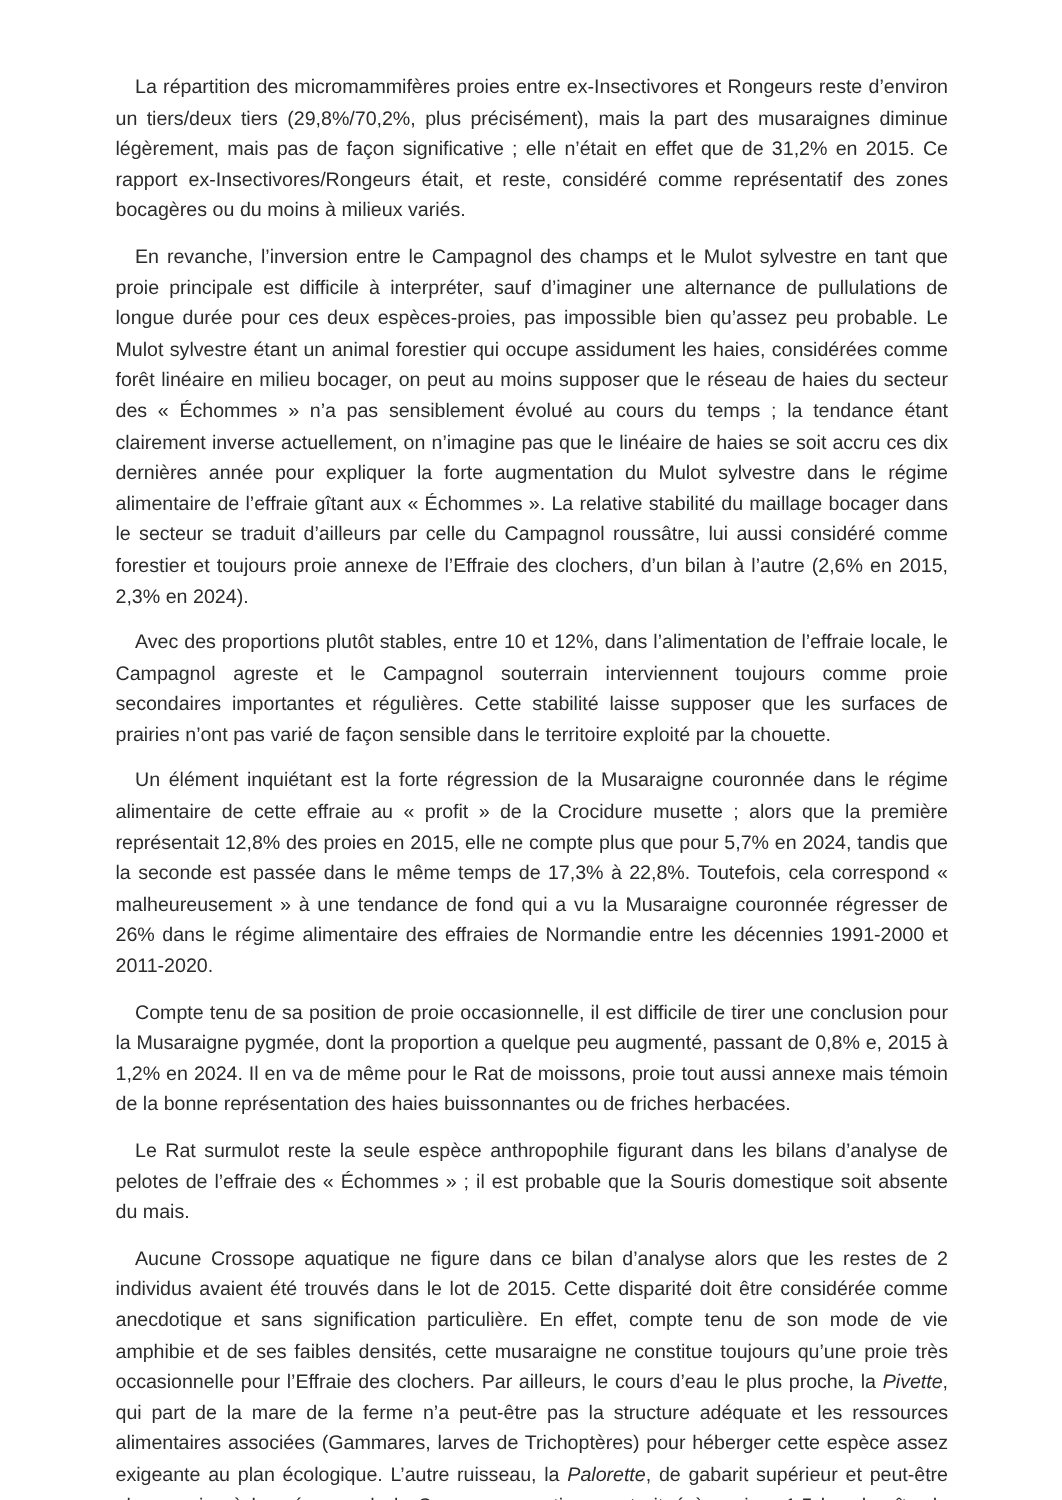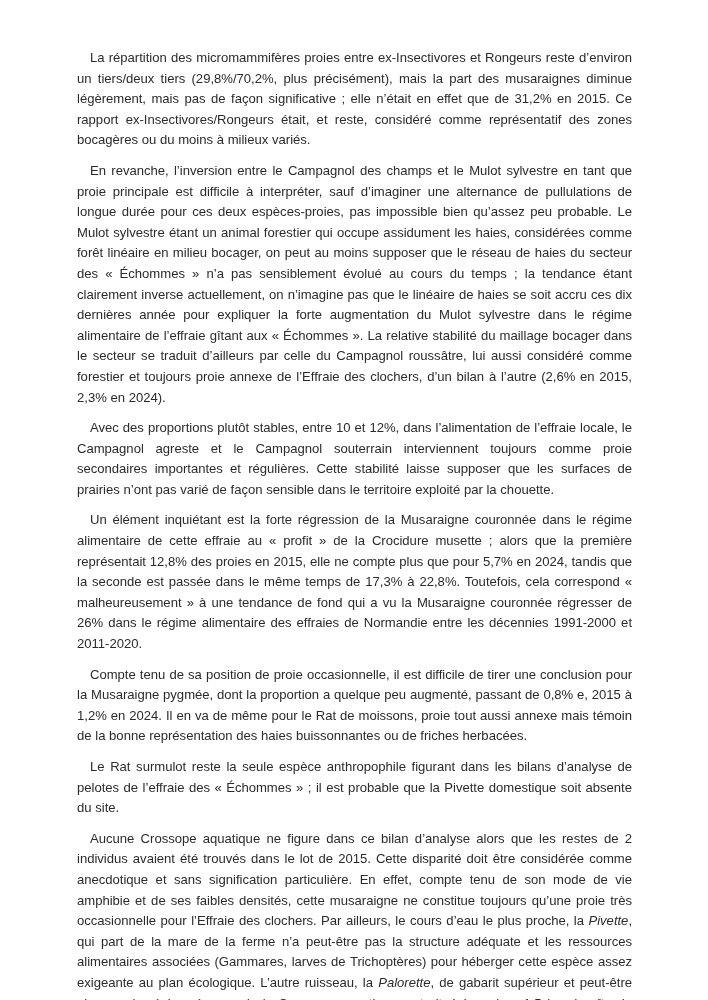--- a/index.html
+++ b/index.html
@@ -50,16 +50,16 @@
 </head>
 <body>
 
 <div class="page">
   <div class="text-column">
     <p class="para">La répartition des micromammifères proies entre ex-Insectivores et Rongeurs reste d’environ un tiers/deux tiers (29,8%/70,2%, plus précisément), mais la part des musaraignes diminue légèrement, mais pas de façon significative ; elle n’était en effet que de 31,2% en 2015. Ce rapport ex-Insectivores/Rongeurs était, et reste, considéré comme représentatif des zones bocagères ou du moins à milieux variés.</p>
     <p class="para">En revanche, l’inversion entre le Campagnol des champs et le Mulot sylvestre en tant que proie principale est difficile à interpréter, sauf d’imaginer une alternance de pullulations de longue durée pour ces deux espèces-proies, pas impossible bien qu’assez peu probable. Le Mulot sylvestre étant un animal forestier qui occupe assidument les haies, considérées comme forêt linéaire en milieu bocager, on peut au moins supposer que le réseau de haies du secteur des « Échommes » n’a pas sensiblement évolué au cours du temps ; la tendance étant clairement inverse actuellement, on n’imagine pas que le linéaire de haies se soit accru ces dix dernières année pour expliquer la forte augmentation du Mulot sylvestre dans le régime alimentaire de l’effraie gîtant aux « Échommes ». La relative stabilité du maillage bocager dans le secteur se traduit d’ailleurs par celle du Campagnol roussâtre, lui aussi considéré comme forestier et toujours proie annexe de l’Effraie des clochers, d’un bilan à l’autre (2,6% en 2015, 2,3% en 2024).</p>
     <p class="para">Avec des proportions plutôt stables, entre 10 et 12%, dans l’alimentation de l’effraie locale, le Campagnol agreste et le Campagnol souterrain interviennent toujours comme proie secondaires importantes et régulières. Cette stabilité laisse supposer que les surfaces de prairies n’ont pas varié de façon sensible dans le territoire exploité par la chouette.</p>
     <p class="para">Un élément inquiétant est la forte régression de la Musaraigne couronnée dans le régime alimentaire de cette effraie au « profit » de la Crocidure musette ; alors que la première représentait 12,8% des proies en 2015, elle ne compte plus que pour 5,7% en 2024, tandis que la seconde est passée dans le même temps de 17,3% à 22,8%. Toutefois, cela correspond « malheureusement » à une tendance de fond qui a vu la Musaraigne couronnée régresser de 26% dans le régime alimentaire des effraies de Normandie entre les décennies 1991-2000 et 2011-2020.</p>
     <p class="para">Compte tenu de sa position de proie occasionnelle, il est difficile de tirer une conclusion pour la Musaraigne pygmée, dont la proportion a quelque peu augmenté, passant de 0,8% e, 2015 à 1,2% en 2024. Il en va de même pour le Rat de moissons, proie tout aussi annexe mais témoin de la bonne représentation des haies buissonnantes ou de friches herbacées.</p>
-    <p class="para">Le Rat surmulot reste la seule espèce anthropophile figurant dans les bilans d’analyse de pelotes de l’effraie des « Échommes » ; il est probable que la Pivette domestique soit absente du site.</p>
+    <p class="para">Le Rat surmulot reste la seule espèce anthropophile figurant dans les bilans d’analyse de pelotes de l’effraie des « Échommes » ; il est probable que la Souris domestique soit absente du mais.</p>
     <p class="para">Aucune Crossope aquatique ne figure dans ce bilan d’analyse alors que les restes de 2 individus avaient été trouvés dans le lot de 2015. Cette disparité doit être considérée comme anecdotique et sans signification particulière. En effet, compte tenu de son mode de vie amphibie et de ses faibles densités, cette musaraigne ne constitue toujours qu’une proie très occasionnelle pour l’Effraie des clochers. Par ailleurs, le cours d’eau le plus proche, la <i>Pivette</i>, qui part de la mare de la ferme n’a peut-être pas la structure adéquate et les ressources alimentaires associées (Gammares, larves de Trichoptères) pour héberger cette espèce assez exigeante au plan écologique. L’autre ruisseau, la <i>Palorette</i>, de gabarit supérieur et peut-être plus propice à la présence de la Crossope aquatique, est situé à environ 1,5 km du gîte de repos diurne de l’effraie des « Échommes », donc en limite du rayon d’action habituel (1,5-2 km) de ce rapace nocturne ; en supposant, comme cela semble être le cas, que la disponibilité en proies, notamment en mulots et campagnols, est suffisante à proximité du gîte, on peut envisager que l’effraie n’ait pas de raison de s’en éloigner plus que nécessaire.</p>
   </div>
 </div>
 
 </body></html>

